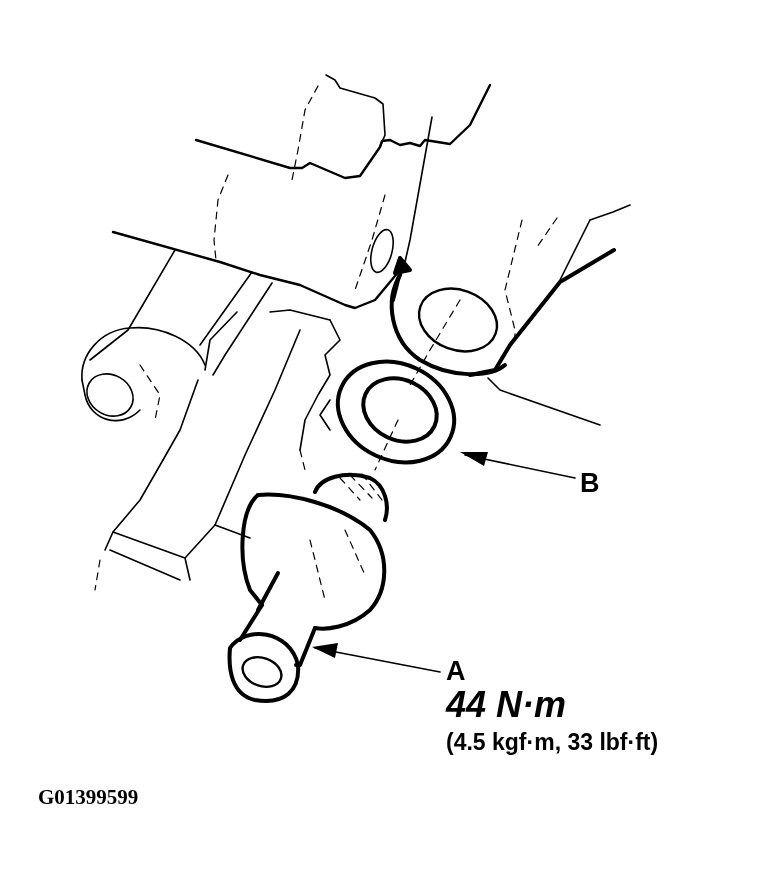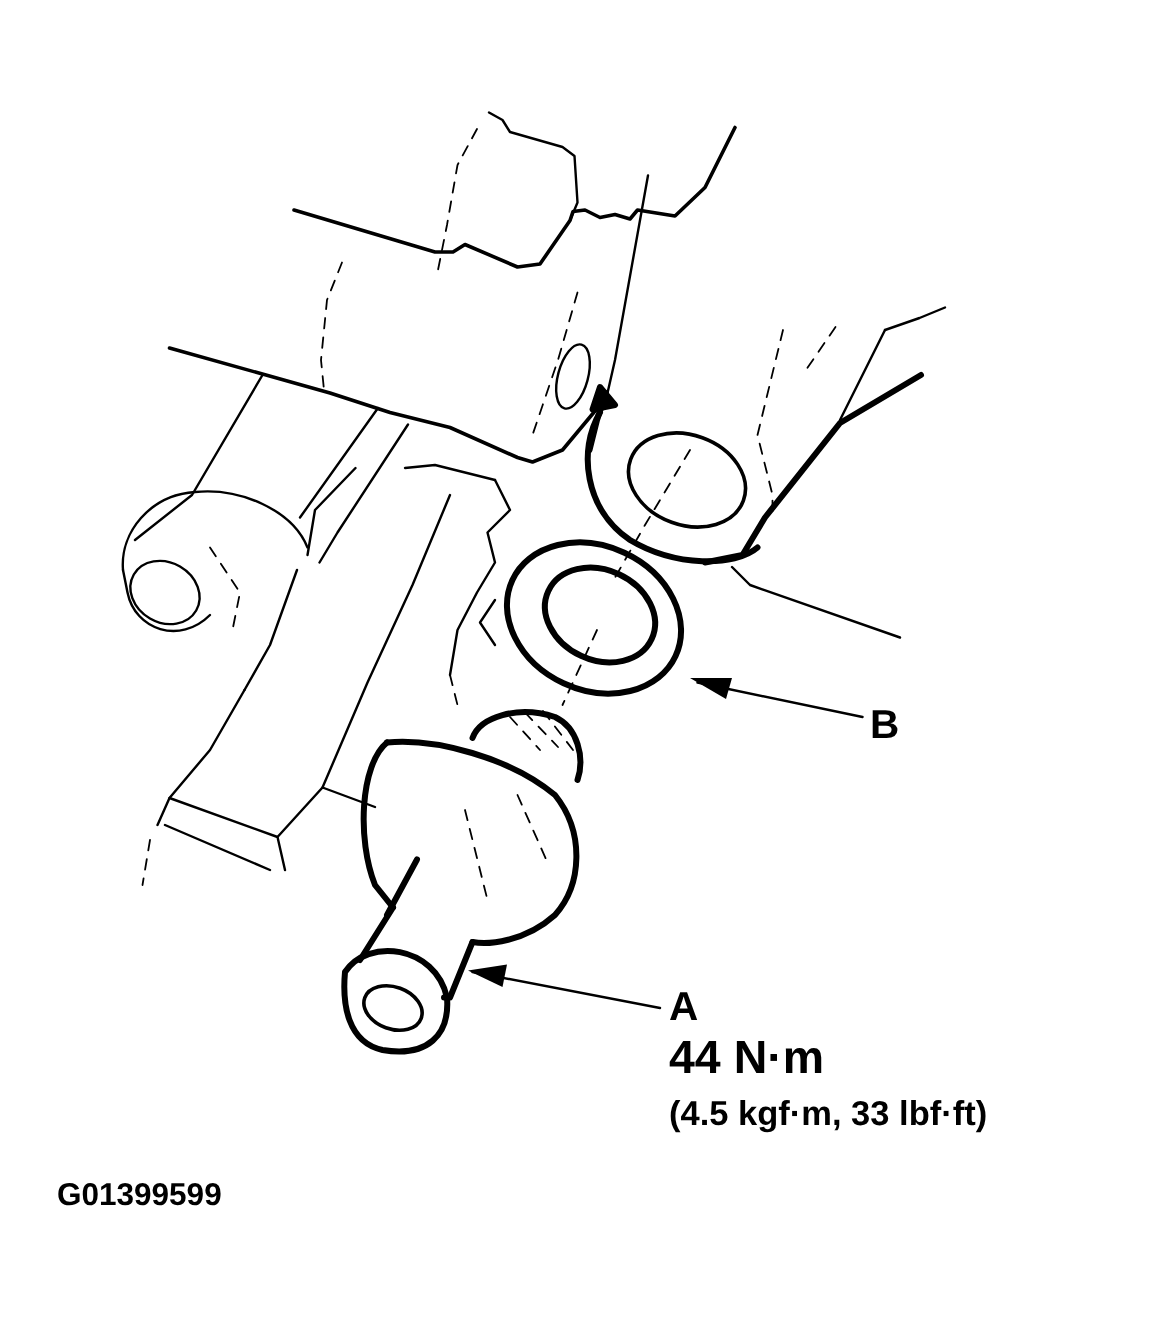--- a/index.html
+++ b/index.html
@@ -4,24 +4,24 @@
 <style>
   html, body { margin: 0; padding: 0; background: #ffffff; }
   body { width: 777px; height: 879px; position: relative; overflow: hidden; font-family: "Liberation Sans", sans-serif; }
   #drawing { position: absolute; left: 0; top: 0; width: 777px; height: 879px; }
   .thin { fill: none; stroke: #000; stroke-width: 1.6; stroke-linecap: round; stroke-linejoin: round; }
   .med { fill: none; stroke: #000; stroke-width: 2.4; stroke-linecap: round; stroke-linejoin: round; }
   .thick { fill: none; stroke: #000; stroke-width: 4; stroke-linecap: round; stroke-linejoin: round; }
   .dash { fill: none; stroke: #000; stroke-width: 1.2; stroke-dasharray: 7 6; stroke-linecap: round; }
   .label { position: absolute; font-weight: bold; color: #000; white-space: nowrap; }
   #label-a { left: 446px; top: 656px; font-size: 27px; line-height: 30px; }
-  #label-a-torque { left: 446px; top: 690px; font-size: 31px; line-height: 30px; }
+  #label-a-torque { left: 446px; top: 690px; font-size: 36px; line-height: 30px; font-style: italic; }
   #label-a-alt { left: 446px; top: 727px; font-size: 23px; line-height: 30px; }
   #label-b { left: 580px; top: 468px; font-size: 27px; line-height: 30px; }
-  #figure-id { left: 38px; top: 785px; font-size: 21px; font-weight: bold; }
+  #figure-id { left: 38px; top: 785px; font-size: 21px; font-weight: bold; font-family: Liberation Serif, serif; }
 </style>
 </head>
 <body>
 
 <svg id="drawing" viewBox="0 0 777 879" xmlns="http://www.w3.org/2000/svg">
 
   <g>
     <path class="med" d="M196,140 L290,168 L302,168 L310,163 L345,178 L360,176 L380,147 L382,141 L390,140 L400,145 L410,143 L420,146 L425,140 L450,144 L470,125 L490,85"></path>
     <path class="thin" d="M326,75 L335,80 L340,88 L375,98 L383,104 L385,135 L380,147"></path>
     <path class="thin" d="M432,117 L410,240 L405,262"></path>

